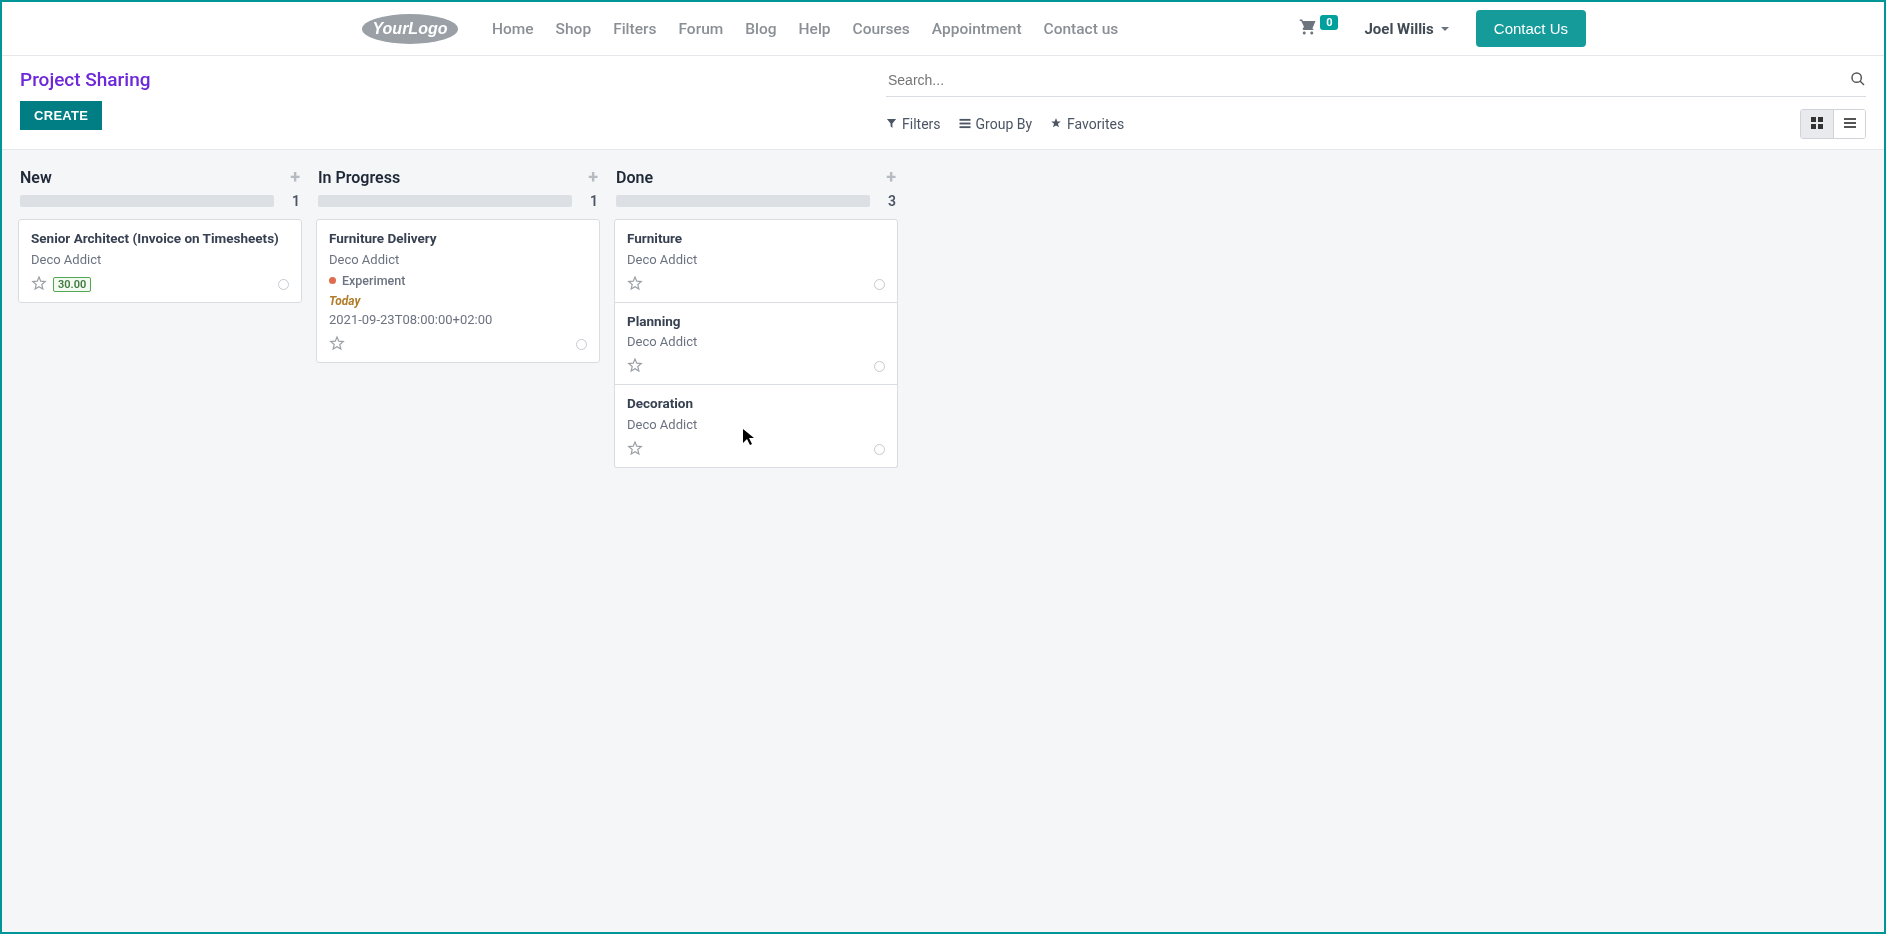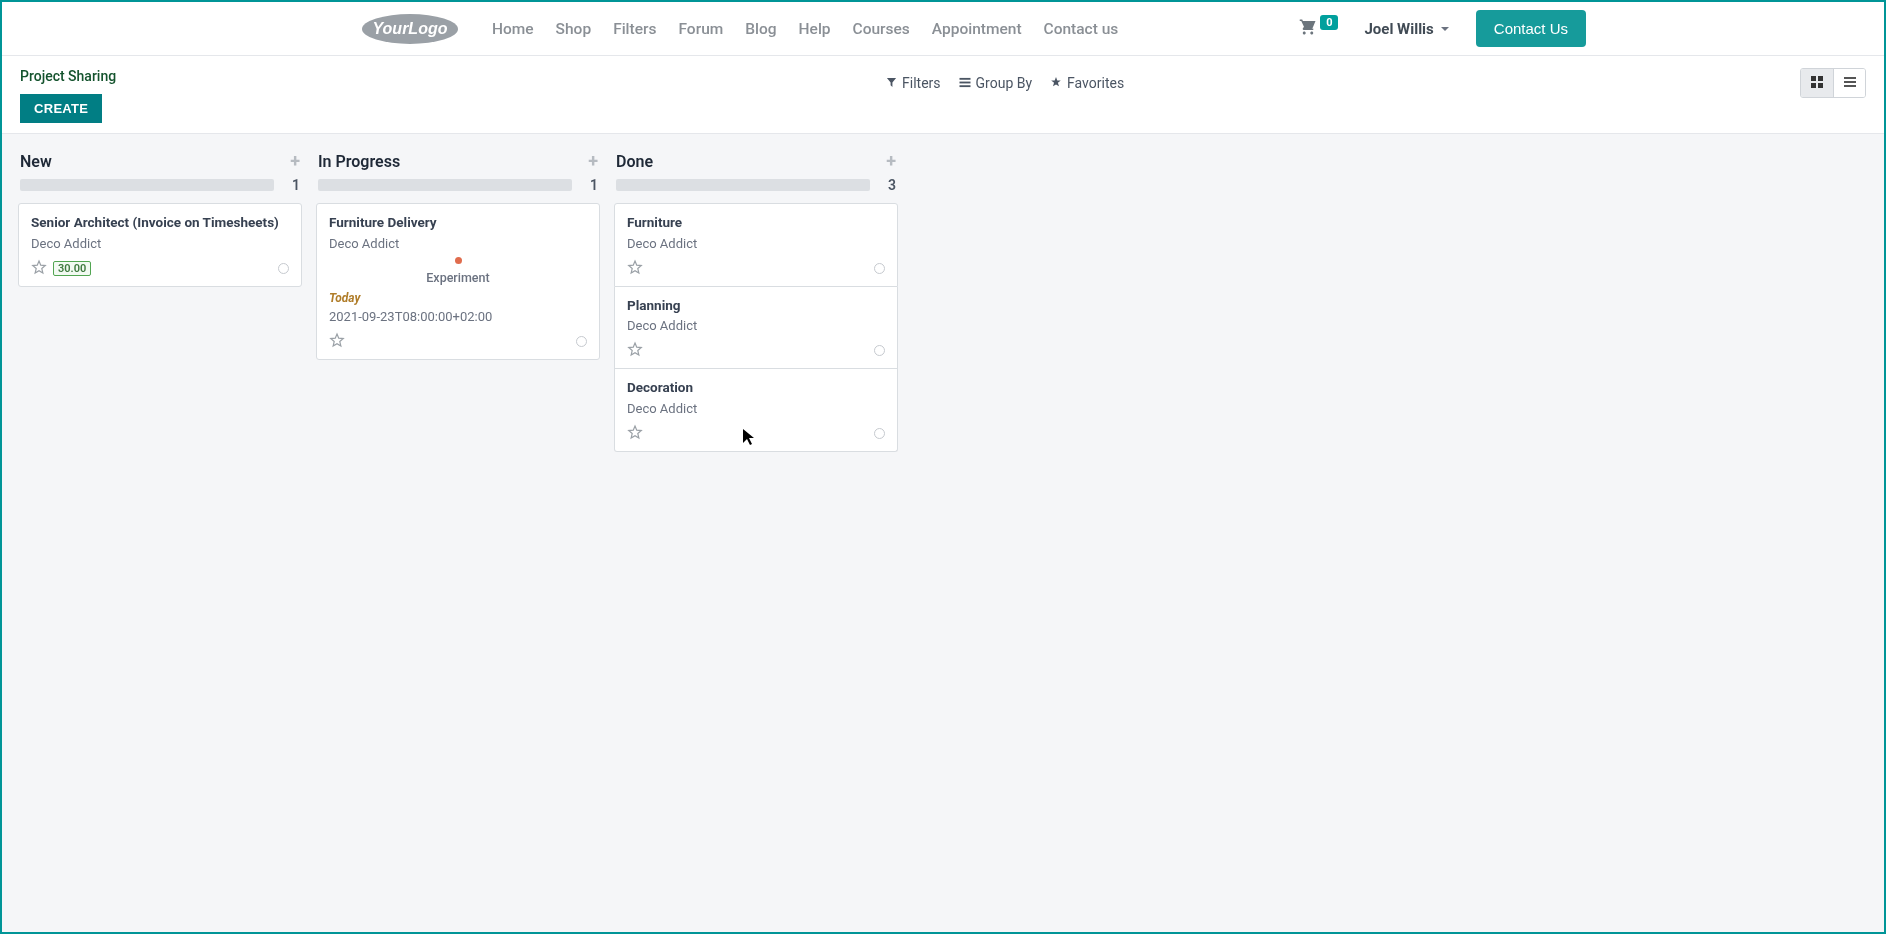--- a/index.html
+++ b/index.html
@@ -97,23 +97,23 @@
   .controlbar {
     background: #ffffff;
     display: flex;
     align-items: flex-start;
     padding: 12px 18px 10px 18px;
     border-bottom: 1px solid #e5e7eb;
     min-height: 74px;
   }
   .cb-left { display:flex; flex-direction: column; gap:10px; }
   .page-title {
-    font-size: 14px;
+    font-size: 19px;
     font-weight: 500;
-    color: #14532d;
+    color: #6d28d9;
   }
   .create-btn {
     background: #017e84;
     color: #fff;
     border: none;
     padding: 7px 14px;
     font-weight: 600;
     font-size: 13px;
     letter-spacing: .3px;
     cursor: pointer;
@@ -248,21 +248,21 @@
   .card-title {
     font-weight: 700;
     font-size: 13.5px;
     color: #374151;
     line-height: 1.3;
   }
   .card-sub {
     color: #6b7280;
     font-size: 13px;
   }
-  .card-tag-row { display:flex; align-items:center; gap:6px; margin-top:2px;flex-direction:column;}
+  .card-tag-row { display:flex; align-items:center; gap:6px; margin-top:2px;}
   .tag-dot {
     width: 7px; height: 7px; border-radius: 50%;
     background: #e06c4d;
   }
   .tag-txt { color:#6b7280; font-size: 12.5px; font-weight:500;}
   .card-today {
     color: #b07d2a;
     font-weight: 700;
     font-size: 12px;
     margin-top: 2px;
@@ -350,20 +350,29 @@
     <button class="contact-btn">Contact Us</button>
   </div>
 </div>
 
 <div class="controlbar">
   <div class="cb-left">
     <div class="page-title">Project Sharing</div>
     <button class="create-btn">CREATE</button>
   </div>
   <div class="cb-right">
+    <div class="search-row">
+      <input class="search-input" placeholder="Search..." style="">
+      <span class="search-icon">
+        <svg width="16" height="16" viewBox="0 0 24 24" fill="none" stroke="#555" stroke-width="2.2">
+          <circle cx="10" cy="10" r="7"></circle>
+            <line x1="21" y1="21" x2="15" y2="15"></line>
+        </svg>
+      </span>
+    </div>
     <div class="filter-row">
       <span class="filter-item">
         <span>
           <svg width="11" height="11" viewBox="0 0 12 12">
               <path d="M1 1 H11 L7 6 V11 L5 9 V6 Z" fill="#4b5563"></path>
             </svg>
         </span>
         <span>Filters</span>
       </span>
       <span class="filter-item">

